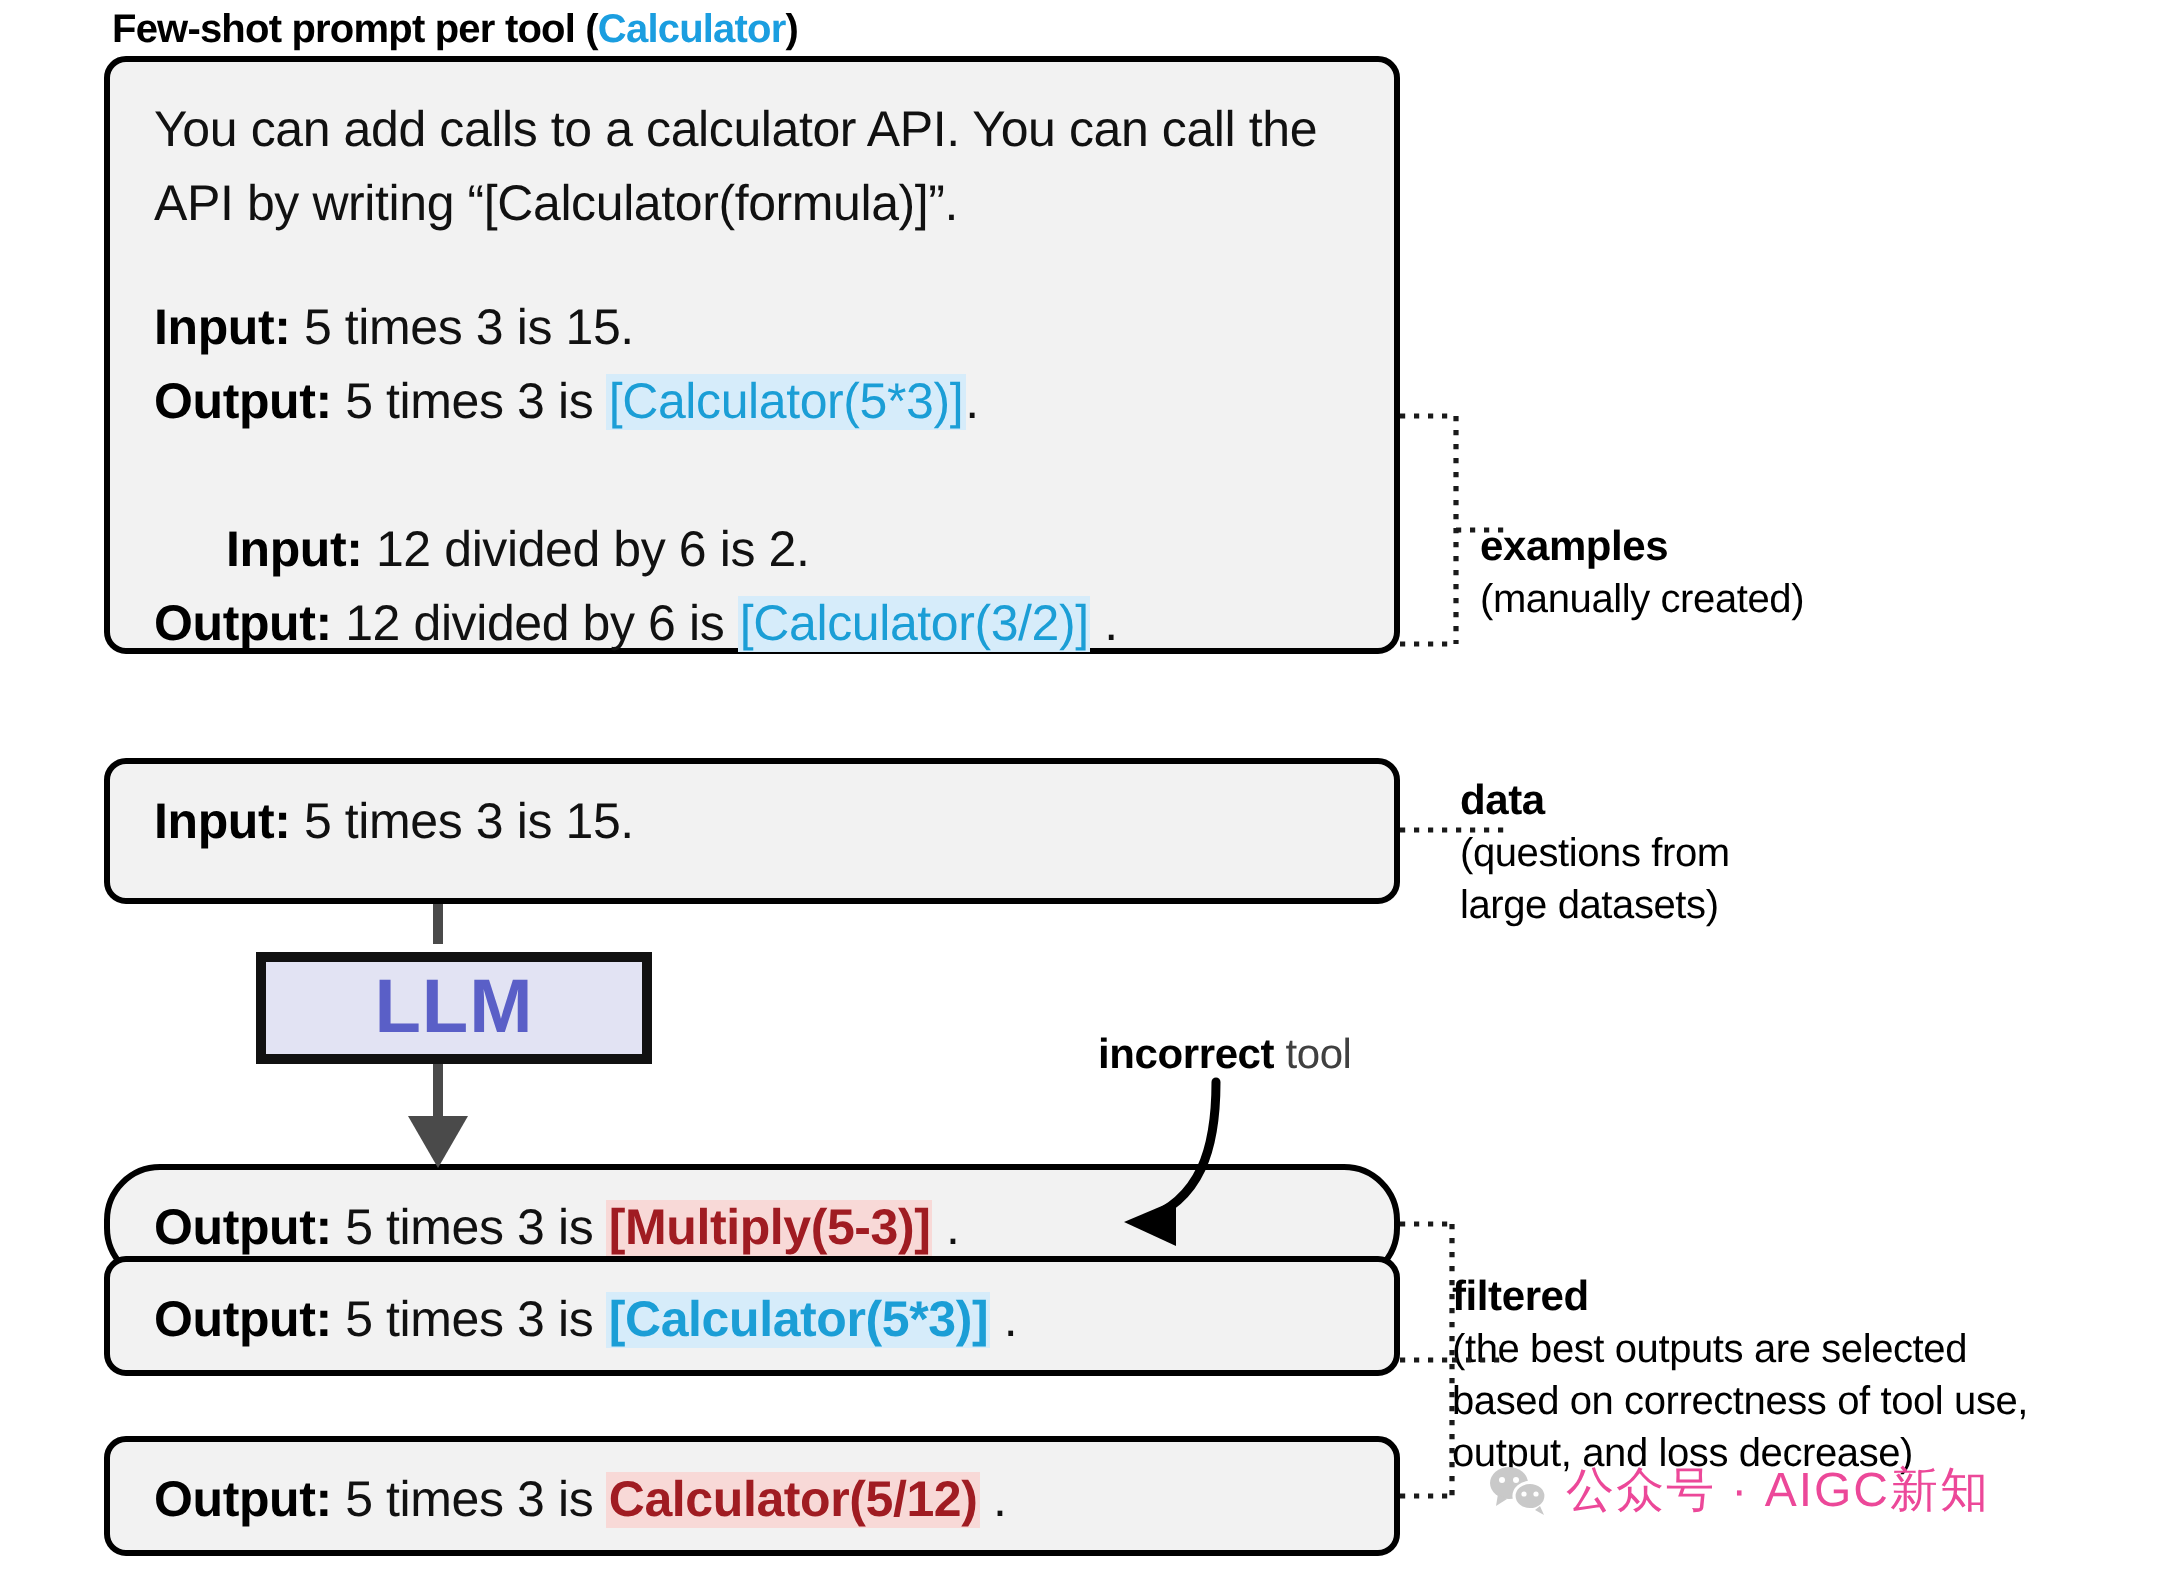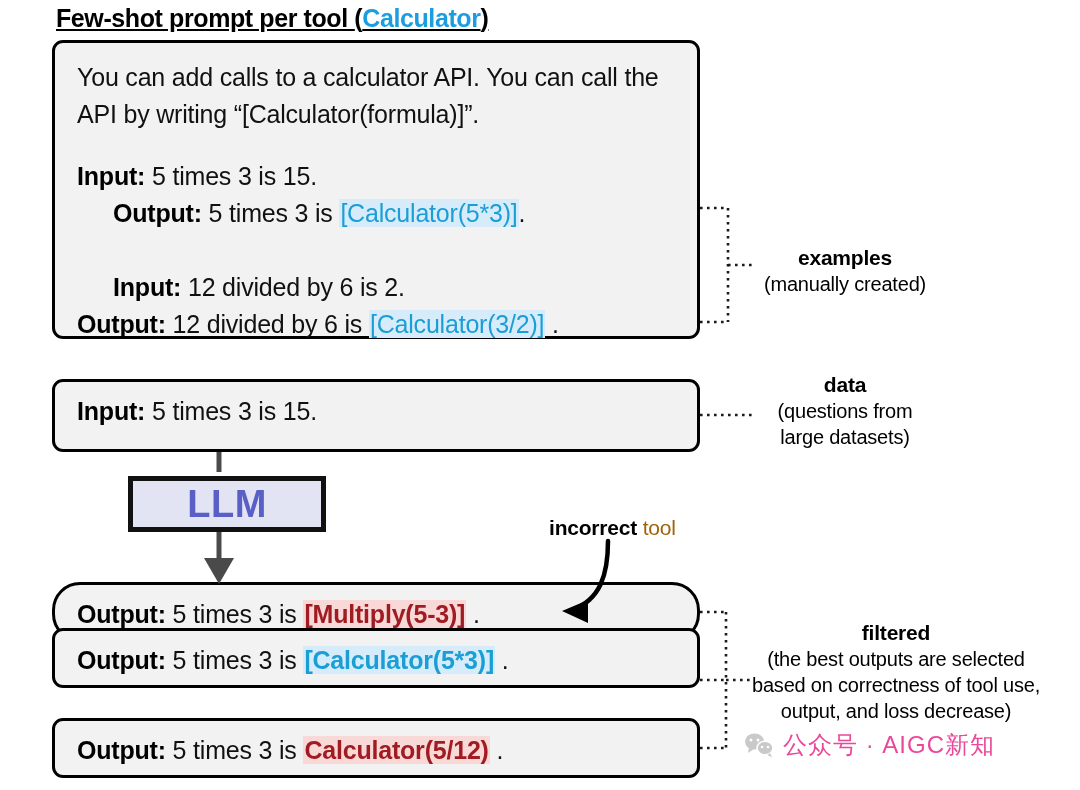--- a/index.html
+++ b/index.html
@@ -7,48 +7,48 @@
     width: 1080px; height: 790px;
     background: #ffffff;
     font-family: "Liberation Sans", sans-serif;
     overflow: hidden;
   }
   #canvas { position: relative; width: 1080px; height: 790px; }
 
   
   .title {
     position: absolute; left: 56px; top: 4px;
-    font-size: 25px; font-weight: bold; color: #000;
-    letter-spacing: -0.4px; white-space: nowrap; text-decoration: underline;
+    font-size: 20px; font-weight: bold; color: #000;
+    letter-spacing: -0.4px; white-space: nowrap;
   }
   .title .accent { color: #1b9ee0; }
   .title .paren { color: #000; font-weight: bold; }
 
   
   .box {
     position: absolute;
     background: #f2f2f2;
     border: 3px solid #000;
     border-radius: 11px;
   }
 
-  .prompt-box { left: 52px; top: 40px; width: 648px; height: 299px; text-decoration: underline; }
+  .prompt-box { left: 52px; top: 28px; width: 648px; height: 299px; text-decoration: underline; }
   .data-box   { left: 52px; top: 379px; width: 648px; height: 73px; }
   .out-box1   { left: 52px; top: 582px; width: 648px; height: 60px; border-radius: 28px; }
   .out-box2   { left: 52px; top: 628px; width: 648px; height: 60px; }
   .out-box3   { left: 52px; top: 718px; width: 648px; height: 60px; }
 
   .box-text {
     position: absolute;
     font-size: 25px; color: #111; line-height: 37px;
     letter-spacing: -0.2px; white-space: nowrap;
   }
   .prompt-para { left: 22px; top: 16px; white-space: normal; width: 600px; }
   .ex1 { left: 22px; top: 115px; }
-  .ex2 { left: 22px; top: 152px; margin-left: 36px; }
+  .ex2 { left: 22px; top: 152px; }
   .ex3 { left: 22px; top: 226px; margin-left: 36px; }
   .ex4 { left: 22px; top: 263px; }
   .row-single { left: 22px; top: 11px; }
 
   b.lbl { font-weight: bold; color: #000; }
 
   .hl-blue {
     color: #1b9ed6; background: #d6ecfa;
     font-weight: 700; padding: 0 1px;
   }
@@ -66,35 +66,36 @@
     border: 5px solid #111;
     display: flex; align-items: center; justify-content: center;
   }
   .llm-label {
     font-size: 38px; font-weight: bold; color: #5a5fc7;
     letter-spacing: 0.5px;
   }
 
   
   .ann {
-    position: absolute; text-align: center;
+    position: absolute; 
     font-size: 20px; color: #000; line-height: 26px;
     letter-spacing: -0.2px;
+    margin-top: 16px;
   }
   .ann .hd { font-weight: bold; font-size: 21px; display: block; }
   .ann-examples { left: 740px; top: 245px; width: 210px; }
   .ann-data     { left: 730px; top: 372px; width: 230px; }
   .ann-filtered { left: 726px; top: 620px; width: 340px; }
 
   .ann-incorrect {
     position: absolute; left: 549px; top: 516px;
     font-size: 21px; font-weight: bold; color: #000;
     white-space: nowrap; letter-spacing: -0.2px;
   }
-  .ann-incorrect .tool-red { color: #a16207; font-weight: normal; }
+  .ann-incorrect .tool-red { color: #404040; font-weight: normal; }
 
   
   #overlay { position: absolute; left: 0; top: 0; width: 1080px; height: 790px; pointer-events: none; }
 
   
   .watermark {
     position: absolute; left: 744px; top: 729px;
     display: flex; align-items: center; gap: 9px;
     color: #ec4899; font-size: 24px; letter-spacing: 1px;
     white-space: nowrap;

